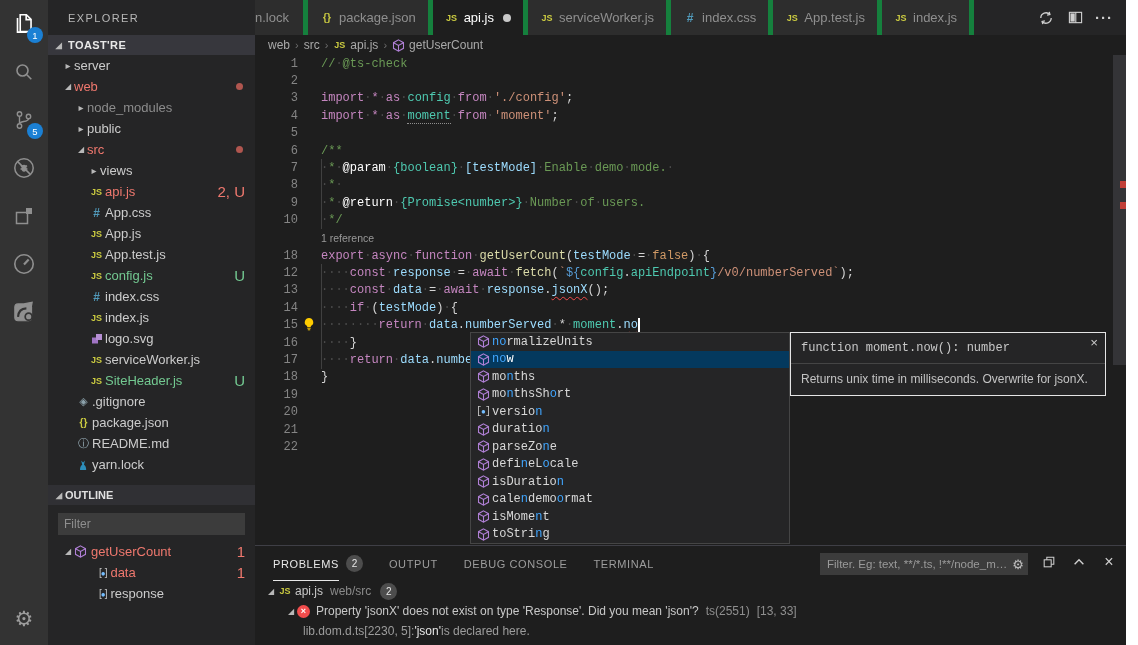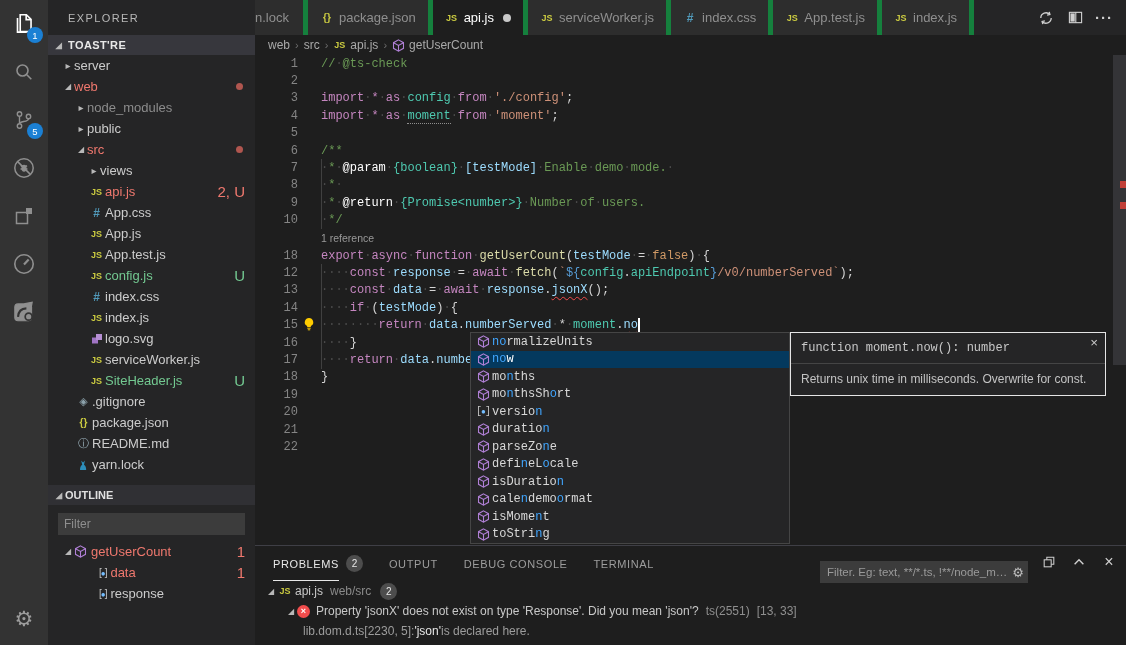--- a/index.html
+++ b/index.html
@@ -93,21 +93,21 @@
   .hover-body{font-size:12px;color:#c3c3c3;padding:8px 10px 9px 10px;}
 
   
   .panel{position:absolute;left:0;right:0;top:545px;height:100px;background:#1e1e1e;border-top:1px solid #3f3f46;box-sizing:border-box;z-index:35;}
   .panel-hdr{height:35px;display:flex;align-items:center;padding-left:18px;}
   .ptab{display:flex;align-items:center;margin-right:26px;font-size:11px;letter-spacing:.6px;color:#9d9d9d;cursor:pointer;height:100%;}
   .ptab .lbl{display:flex;align-items:center;height:100%;box-sizing:border-box;border-bottom:1px solid transparent;padding-top:1px;}
   .ptab.active{color:#e7e7e7;}
   .ptab.active .lbl{border-bottom:1px solid #e7e7e7;}
   .pbadge{margin-left:7px;min-width:17px;height:17px;border-radius:9px;background:#4d4d4d;color:#e8e8e8;font-size:10px;display:flex;align-items:center;justify-content:center;letter-spacing:0;}
-  .panel-filter{position:absolute;left:565px;top:15px;width:208px;height:22px;background:#3c3c3c;display:flex;align-items:center;}
+  .panel-filter{position:absolute;left:565px;top:7px;width:208px;height:22px;background:#3c3c3c;display:flex;align-items:center;}
   .panel-filter input{flex:1;background:transparent;border:none;outline:none;color:#ccc;font-size:11.5px;padding:0 2px 0 7px;font-family:"Liberation Sans",sans-serif;min-width:0;}
   .panel-filter input::placeholder{color:#9a9a9a;}
   .panel-filter .pf-ic{flex:0 0 20px;color:#bdbdbd;font-size:13px;text-align:center;}
   .panel-acts{position:absolute;right:8px;top:7px;display:flex;align-items:center;gap:12px;color:#cfcfcf;}
   .panel-acts .picon{width:18px;height:18px;display:flex;align-items:center;justify-content:center;cursor:pointer;font-size:16px;}
   .prow{height:20px;display:flex;align-items:center;font-size:12px;color:#c8c8c8;white-space:nowrap;cursor:pointer;}
   .prow .fico{width:16px;flex:0 0 16px;}
   .prow .path{color:#8a8a8a;margin-left:7px;}
   .prow .meta{color:#8f8f8f;margin-left:7px;}
   .prow .dim{color:#9d9d9d;}
@@ -673,21 +673,21 @@
           <span class="hl">n</span>
           <span>g</span>
         </div>
       </div>
 
     <div class="hoverbox">
       <div class="hover-sig">
         <span>function moment.now(): number</span>
         <span class="hover-close">×</span>
       </div>
-      <div class="hover-body">Returns unix time in milliseconds. Overwrite for const.</div>
+      <div class="hover-body">Returns unix time in milliseconds. Overwrite for jsonX.</div>
     </div>
 
     <div class="panel">
       <div class="panel-hdr" id="panel-tabs">
           <div class="ptab active">
             <span class="lbl">PROBLEMS</span>
             <span class="pbadge">2</span>
           </div>
           <div class="ptab">
             <span class="lbl">OUTPUT</span>

